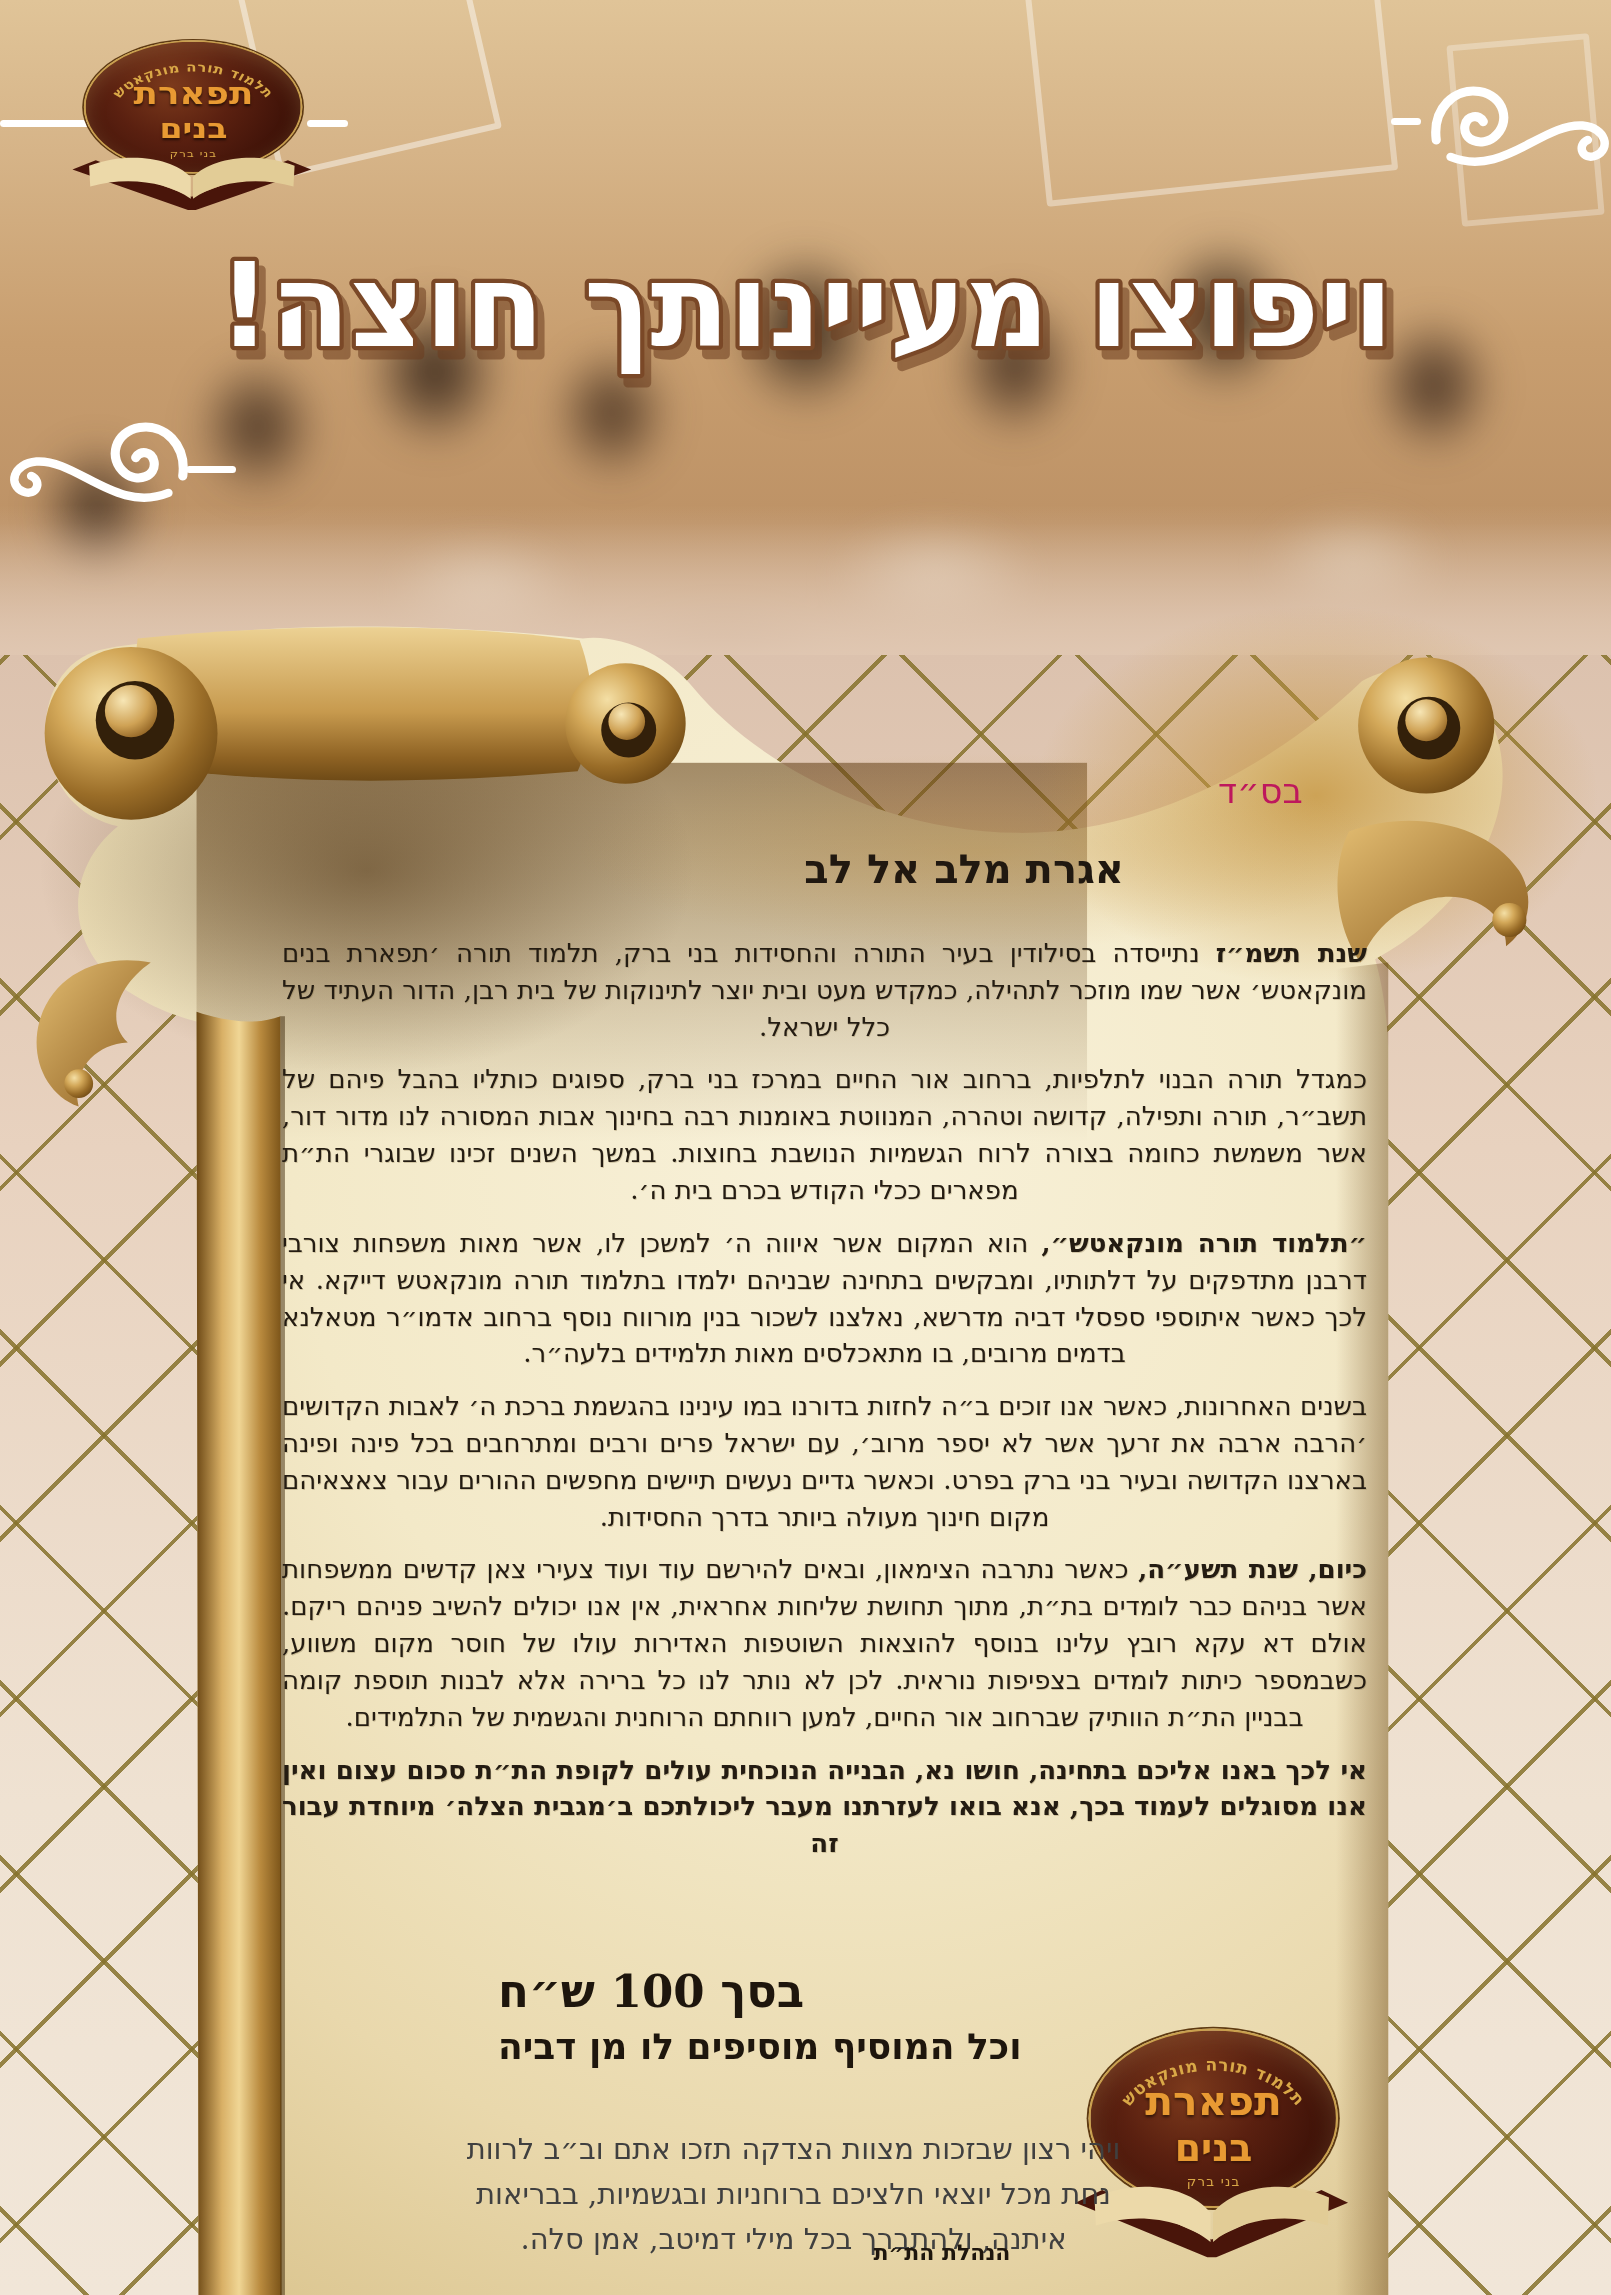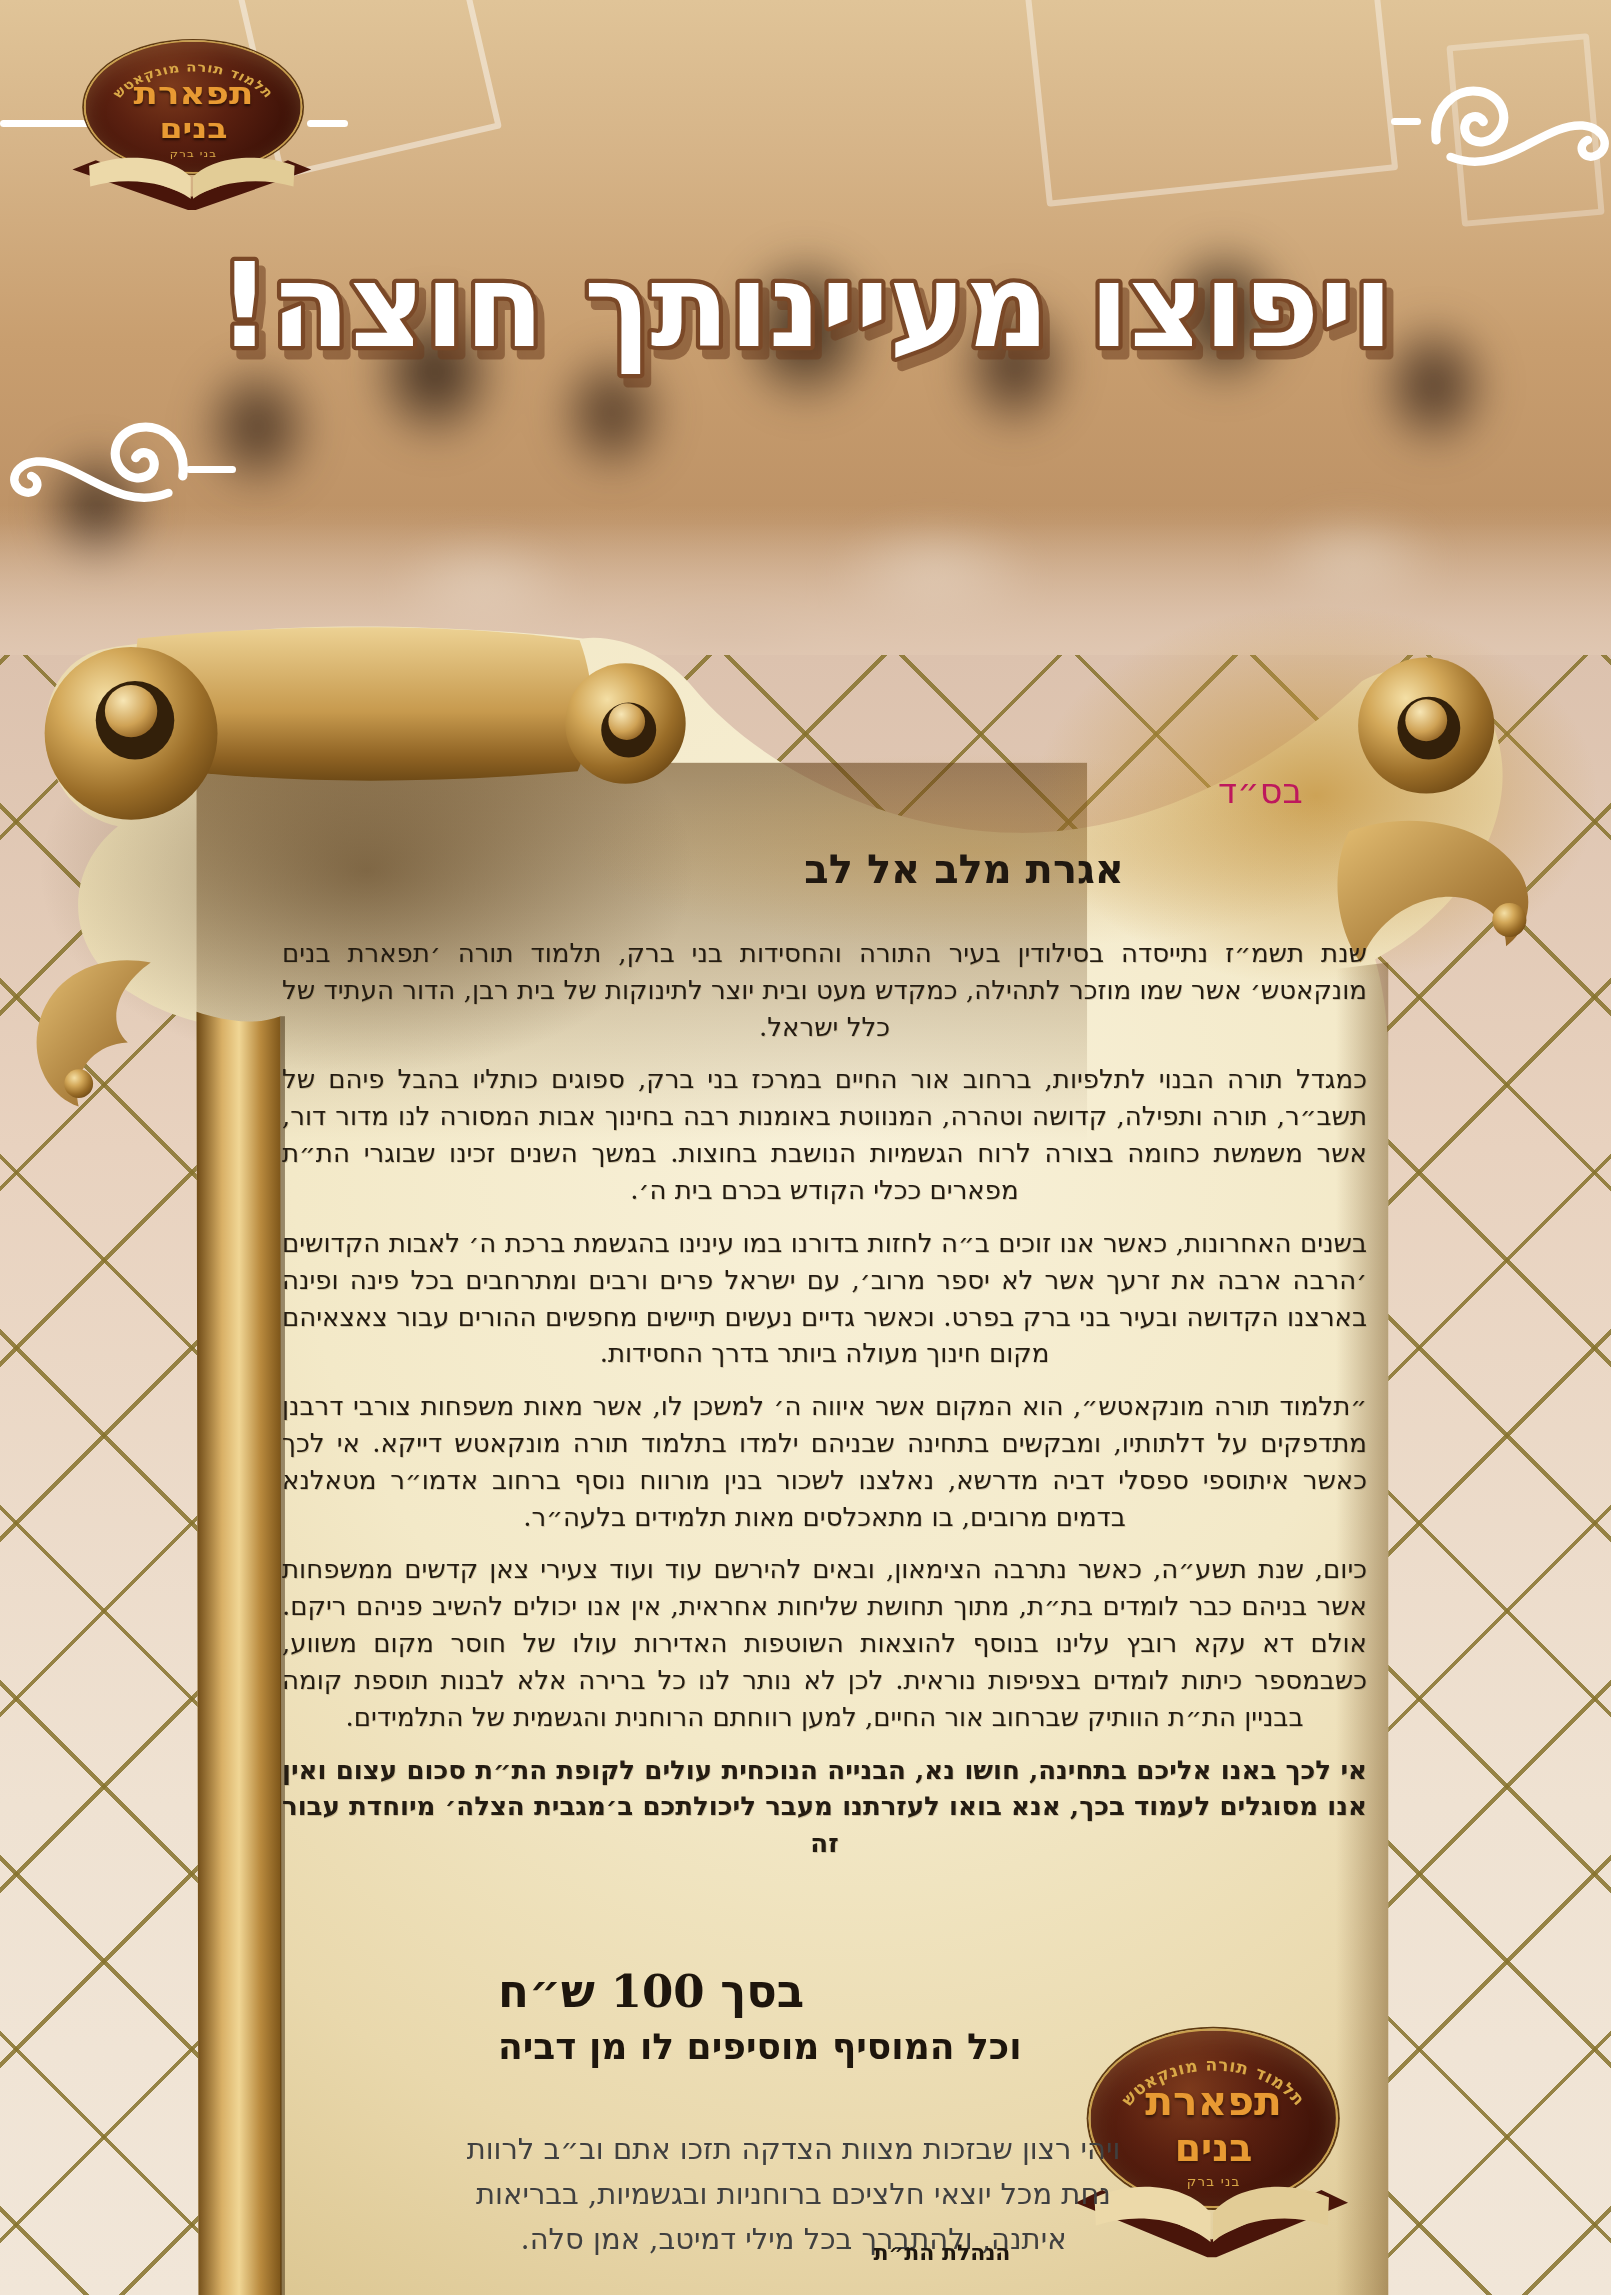--- a/index.html
+++ b/index.html
@@ -63,21 +63,21 @@
   .logo-city{position:absolute;left:0;top:147px;width:100%;text-align:center;font-size:13.8px;color:#d9a847;letter-spacing:1.3px;}
   .logo-book{position:absolute;left:0;top:165px;width:282px;height:98px;}
   
   .bsd{position:absolute;left:1218px;top:771px;width:177px;text-align:left;
     font-size:35px;color:#be185d;z-index:6;}
   .heading{position:absolute;left:282px;top:845px;width:842px;text-align:right;
     font-size:40px;font-weight:bold;color:#201810;z-index:6;}
   .letter{position:absolute;left:282px;top:935px;width:1085px;z-index:6;
     font-size:26px;line-height:1.42;color:#241c12;text-shadow:0.7px 0.7px 0 rgba(130,108,66,.3);}
   .para{margin:0 0 15.7px;text-align:justify;text-align-last:center;}
-  .para .lead{font-weight:normal;}
+  .para .lead{font-weight:bold;}
   .bold-para{font-weight:bold;}
   .amount{position:absolute;left:498px;top:1965px;width:864px;text-align:left;color:#1e160d;z-index:6;}
   .amount-line1{font-size:45px;font-weight:bold;}
   .amount-line2{font-size:36px;font-weight:bold;margin-top:6.5px;}
   .closing{position:absolute;left:466px;top:2094px;width:655px;text-align:center;
     font-size:29px;line-height:1.55;color:#404040;z-index:6;margin-top:33px;}
   .signature{position:absolute;left:844px;top:2239px;width:196px;text-align:center;
     font-size:22px;font-weight:bold;color:#1e160d;z-index:6;}
 </style>
 </head>
@@ -264,22 +264,22 @@
       </svg>
     </div>
   </div>
 
   <div class="bsd">בס״ד</div>
   <div class="heading">אגרת מלב אל לב</div>
 
   <div class="letter">
     <p class="para"><b class="lead">שנת תשמ״ז</b><span> נתייסדה בסילודין בעיר התורה והחסידות בני ברק, תלמוד תורה ׳תפארת בנים מונקאטש׳ אשר שמו מוזכר לתהילה, כמקדש מעט ובית יוצר לתינוקות של בית רבן, הדור העתיד של כלל ישראל.</span></p>
     <p class="para"><b class="lead"></b><span>כמגדל תורה הבנוי לתלפיות, ברחוב אור החיים במרכז בני ברק, ספוגים כותליו בהבל פיהם של תשב״ר, תורה ותפילה, קדושה וטהרה, המנווטת באומנות רבה בחינוך אבות המסורה לנו מדור דור, אשר משמשת כחומה בצורה לרוח הגשמיות הנושבת בחוצות. במשך השנים זכינו שבוגרי הת״ת מפארים ככלי הקודש בכרם בית ה׳.</span></p>
+    <p class="para"><b class="lead">״תלמוד תורה מונקאטש״,</b><span> הוא המקום אשר איווה ה׳ למשכן לו, אשר מאות משפחות צורבי דרבנן מתדפקים על דלתותיו, ומבקשים בתחינה שבניהם ילמדו בתלמוד תורה מונקאטש דייקא. אי לכך כאשר איתוספי ספסלי דביה מדרשא, נאלצנו לשכור בנין מורווח נוסף ברחוב אדמו״ר מטאלנא בדמים מרובים, בו מתאכלסים מאות תלמידים בלעה״ר.</span></p>
     <p class="para"><b class="lead"></b><span>בשנים האחרונות, כאשר אנו זוכים ב״ה לחזות בדורנו במו עינינו בהגשמת ברכת ה׳ לאבות הקדושים ׳הרבה ארבה את זרעך אשר לא יספר מרוב׳, עם ישראל פרים ורבים ומתרחבים בכל פינה ופינה בארצנו הקדושה ובעיר בני ברק בפרט. וכאשר גדיים נעשים תיישים מחפשים ההורים עבור צאצאיהם מקום חינוך מעולה ביותר בדרך החסידות.</span></p>
-    <p class="para"><b class="lead">״תלמוד תורה מונקאטש״,</b><span> הוא המקום אשר איווה ה׳ למשכן לו, אשר מאות משפחות צורבי דרבנן מתדפקים על דלתותיו, ומבקשים בתחינה שבניהם ילמדו בתלמוד תורה מונקאטש דייקא. אי לכך כאשר איתוספי ספסלי דביה מדרשא, נאלצנו לשכור בנין מורווח נוסף ברחוב אדמו״ר מטאלנא בדמים מרובים, בו מתאכלסים מאות תלמידים בלעה״ר.</span></p>
     <p class="para"><b class="lead">כיום, שנת תשע״ה,</b><span> כאשר נתרבה הצימאון, ובאים להירשם עוד ועוד צעירי צאן קדשים ממשפחות אשר בניהם כבר לומדים בת״ת, מתוך תחושת שליחות אחראית, אין אנו יכולים להשיב פניהם ריקם. אולם דא עקא רובץ עלינו בנוסף להוצאות השוטפות האדירות עולו של חוסר מקום משווע, כשבמספר כיתות לומדים בצפיפות נוראית. לכן לא נותר לנו כל ברירה אלא לבנות תוספת קומה בבניין הת״ת הוותיק שברחוב אור החיים, למען רווחתם הרוחנית והגשמית של התלמידים.</span></p>
     <p class="para bold-para"><b class="lead"></b><span>אי לכך באנו אליכם בתחינה, חושו נא, הבנייה הנוכחית עולים לקופת הת״ת סכום עצום ואין אנו מסוגלים לעמוד בכך, אנא בואו לעזרתנו מעבר ליכולתכם ב׳מגבית הצלה׳ מיוחדת עבור זה</span></p>
   </div>
 
   <div class="amount">
     <div class="amount-line1">בסך 100 ש״ח</div>
     <div class="amount-line2">וכל המוסיף מוסיפים לו מן דביה</div>
   </div>
 
   <div class="closing">ויהי רצון שבזכות מצוות הצדקה תזכו אתם וב״ב לרוות נחת מכל יוצאי חלציכם ברוחניות ובגשמיות, בבריאות איתנה, ולהתברך בכל מילי דמיטב, אמן סלה.</div>

